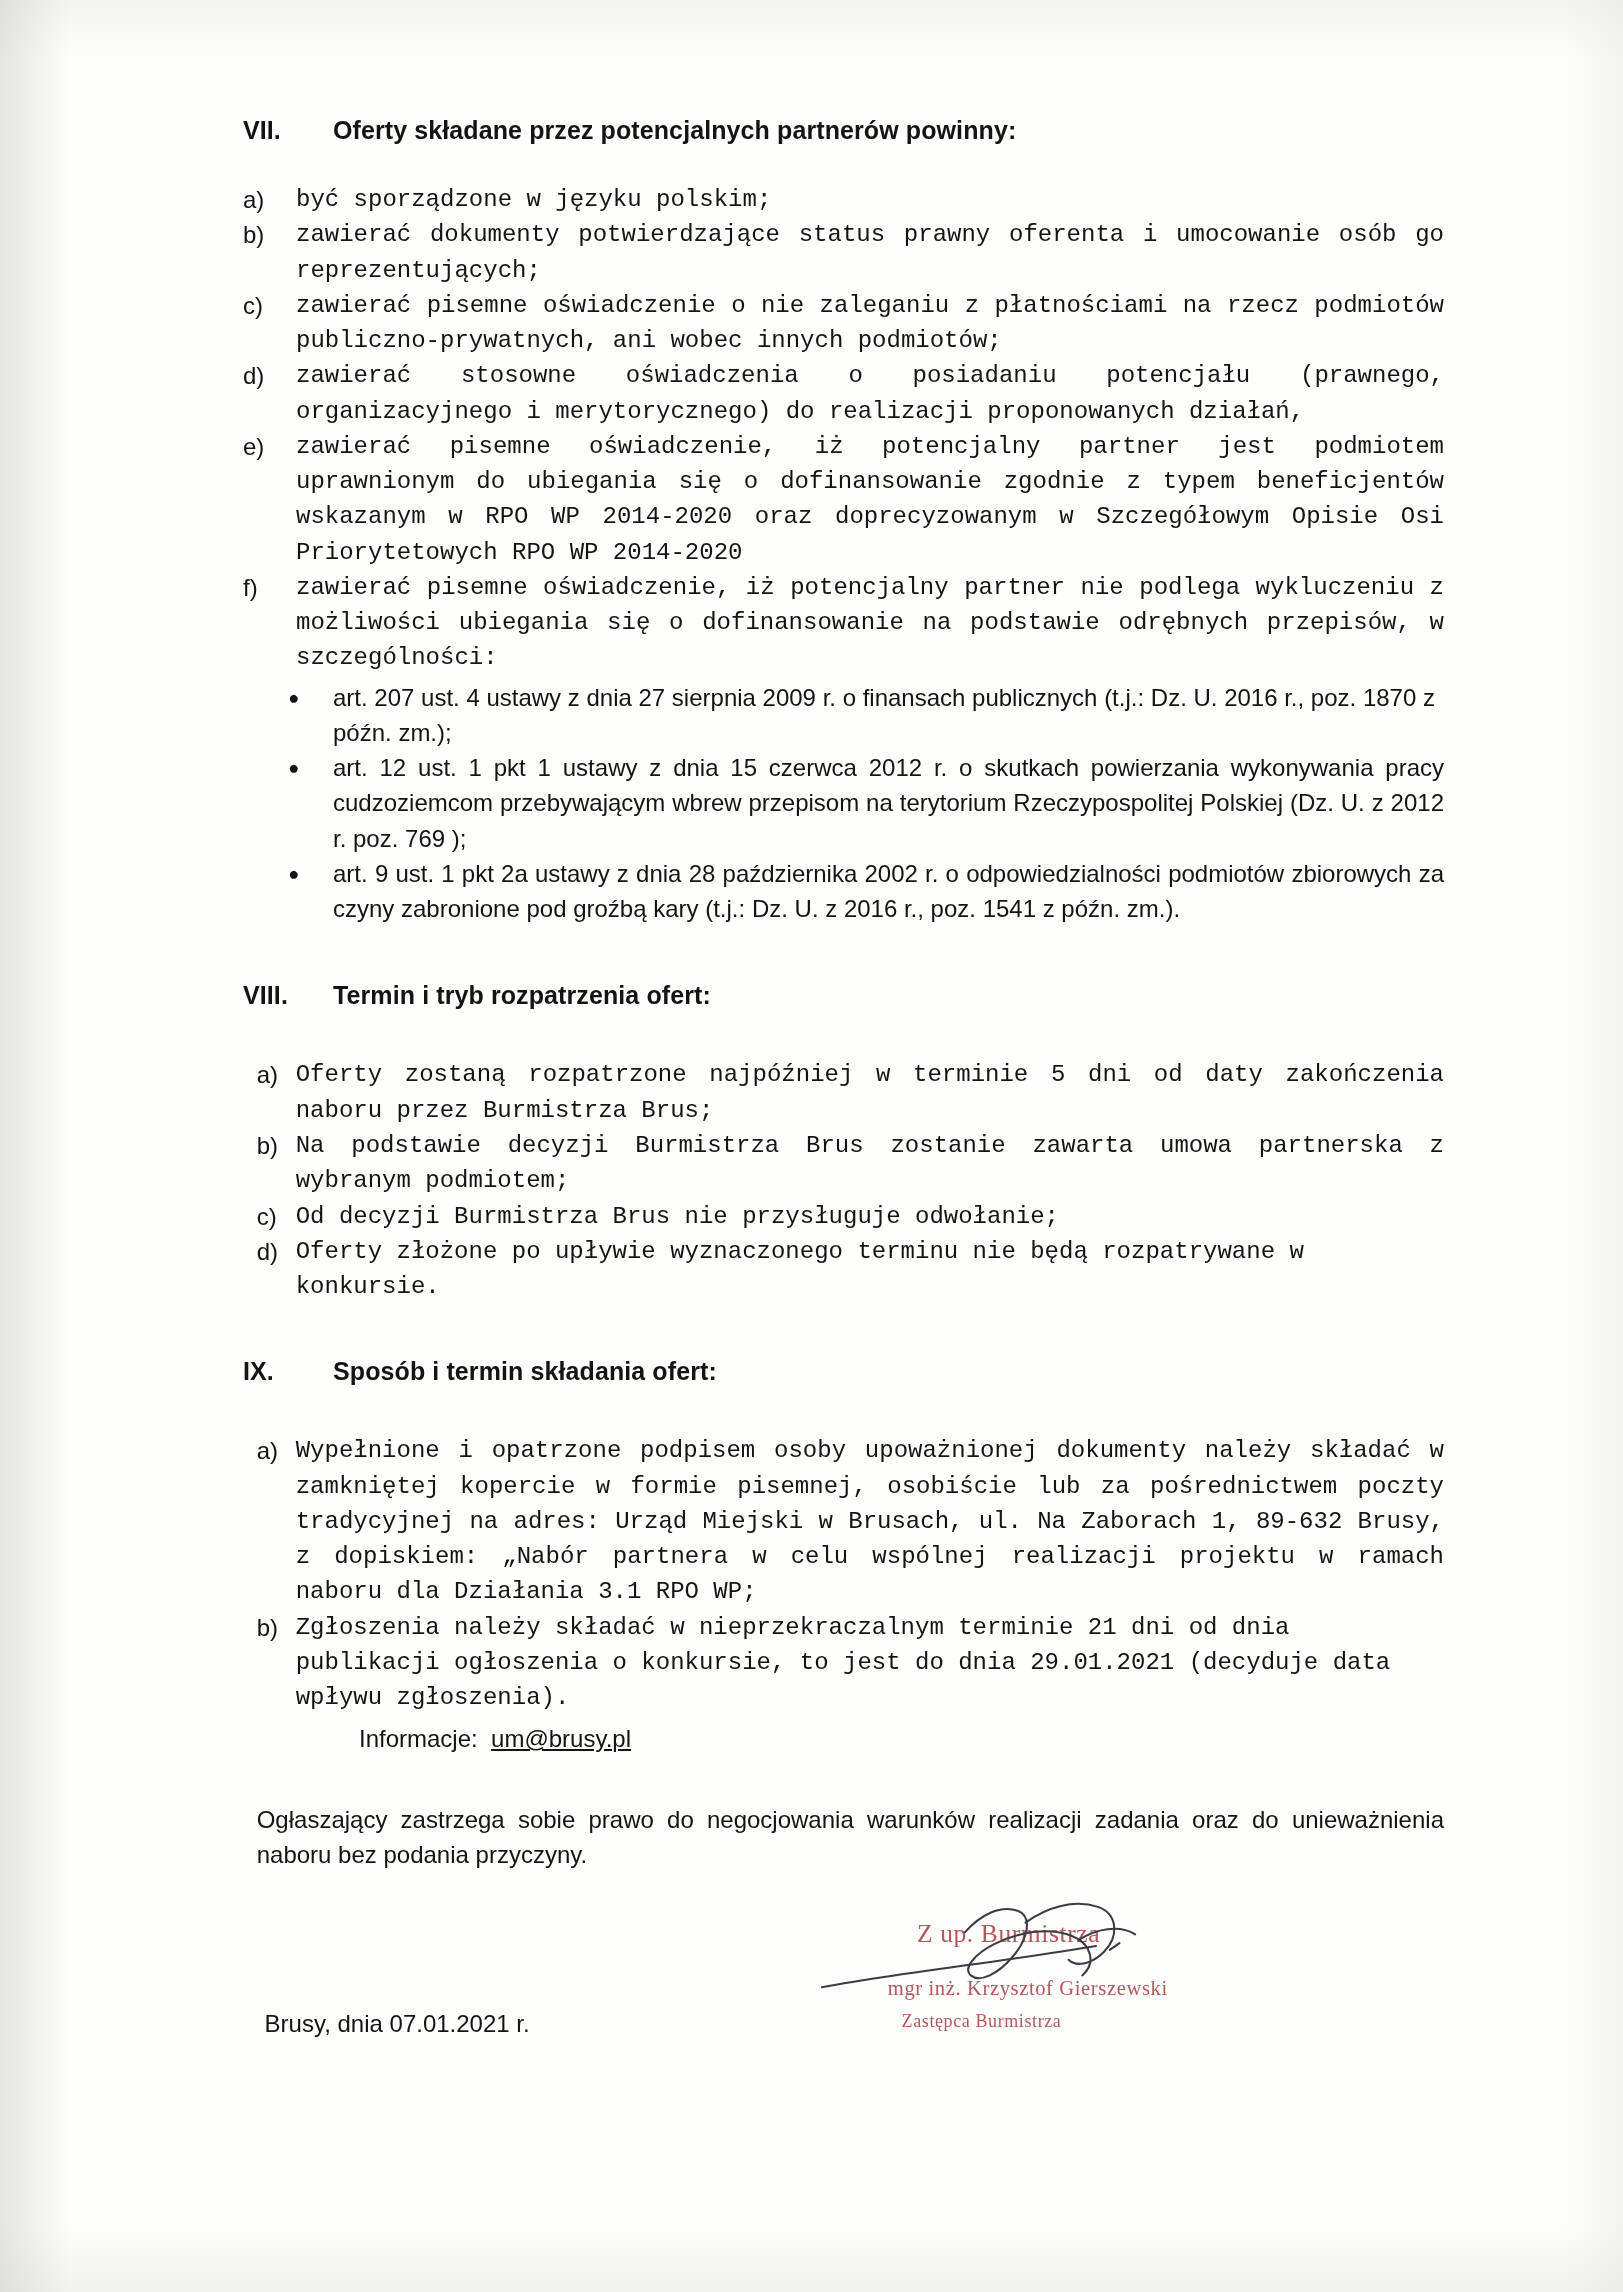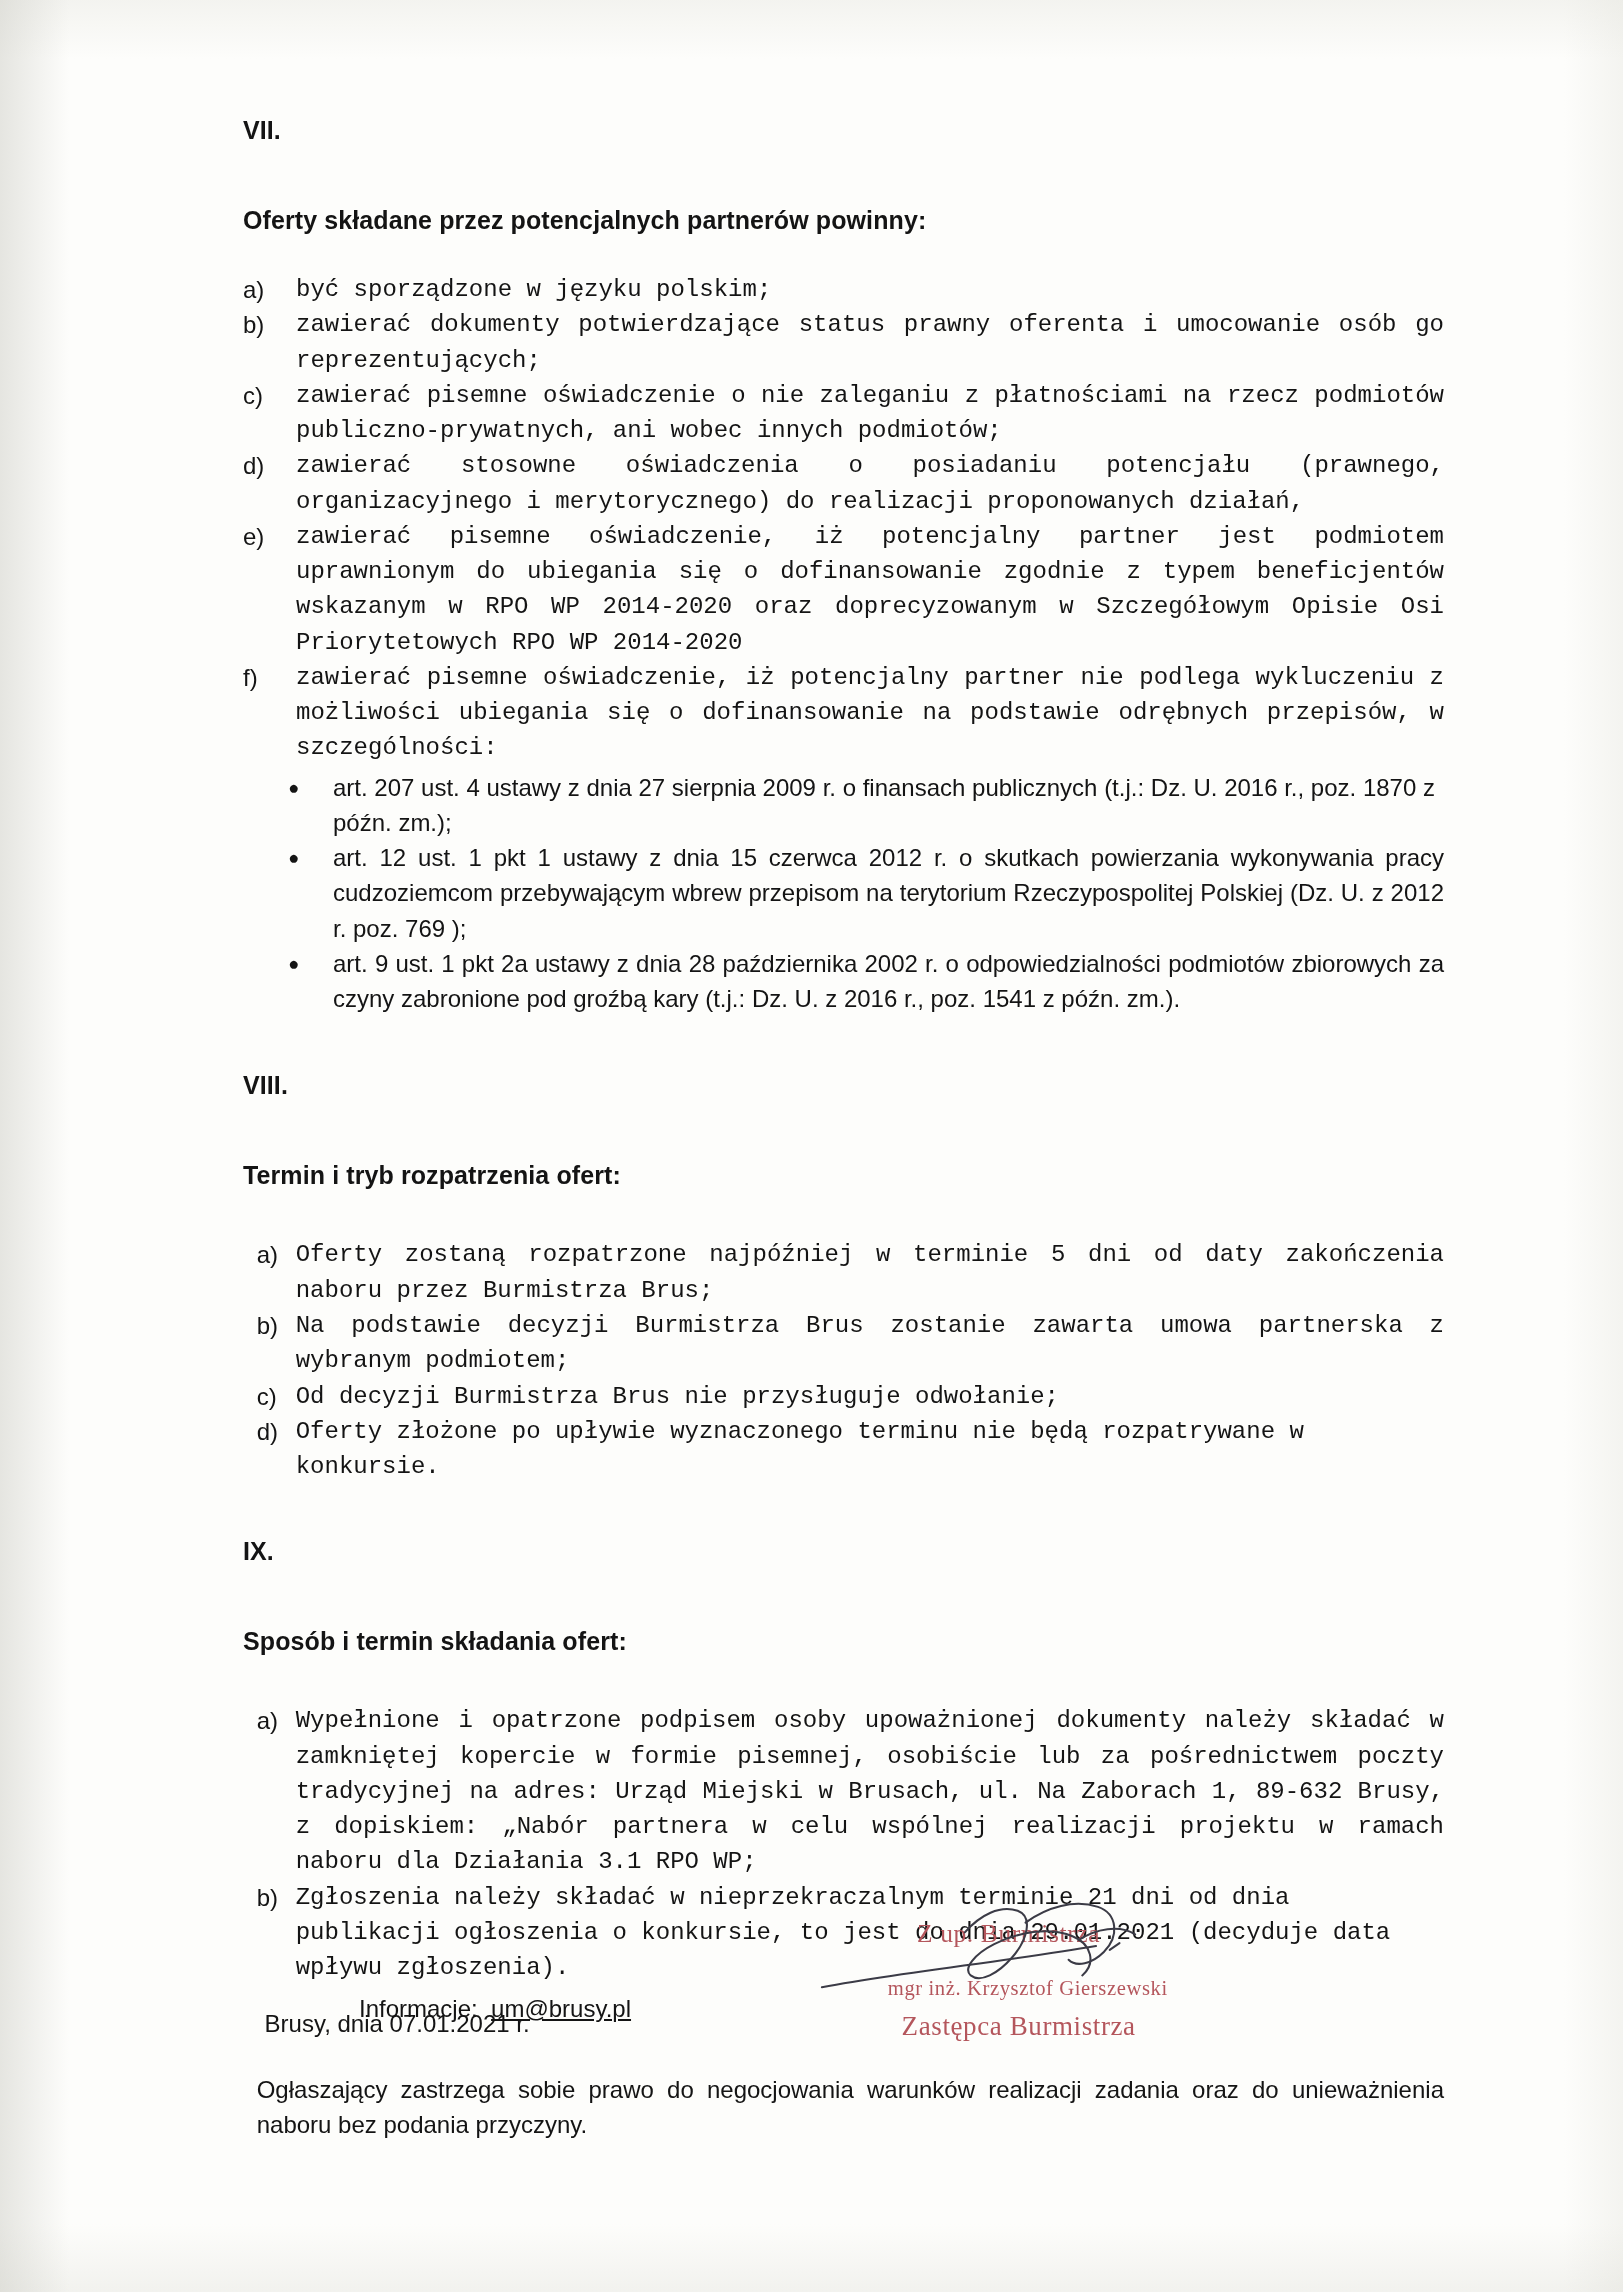--- a/index.html
+++ b/index.html
@@ -36,21 +36,20 @@
     width: 1201px;
   }
 
   
   .sec-head {
     display: flex;
     align-items: baseline;
     font-weight: bold;
     font-size: 25px;
     letter-spacing: 0.1px;
-    flex-direction: column;
   }
   .sec-head .num {
     width: 90px;
     flex: 0 0 90px;
   }
   .sec-head .title { flex: 1 1 auto; }
 
   
   .alpha-list { margin: 0; padding: 0; list-style: none; }
   .alpha-item {
@@ -126,21 +125,21 @@
     font-size: 25.5px;
   }
   .stamp .l2 {
     position: absolute;
     left: 7.8px; top: 76px;
     font-size: 20.6px;
   }
   .stamp .l3 {
     position: absolute;
     left: 21.6px; top: 110px;
-    font-size: 27px;
+    font-size: 18px;
   }
   .signature {
     position: absolute;
     left: 573px;
     top: -7.8px;
     width: 421px;
     height: 157px;
     pointer-events: none;
   }
 </style>

